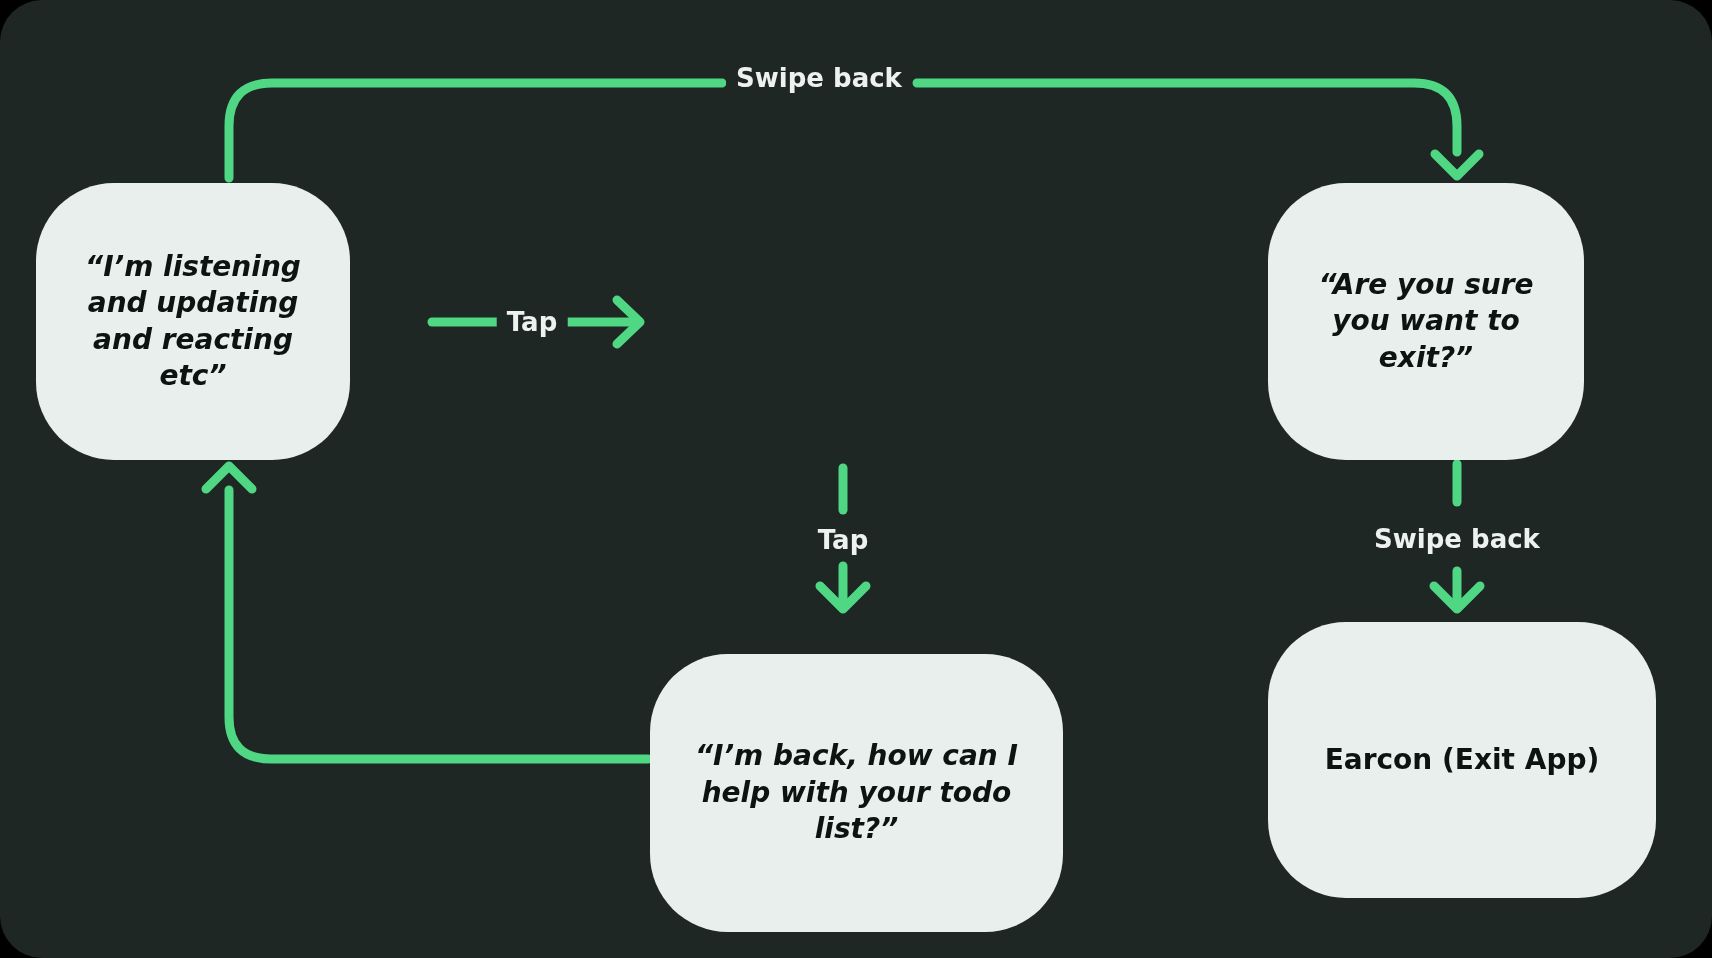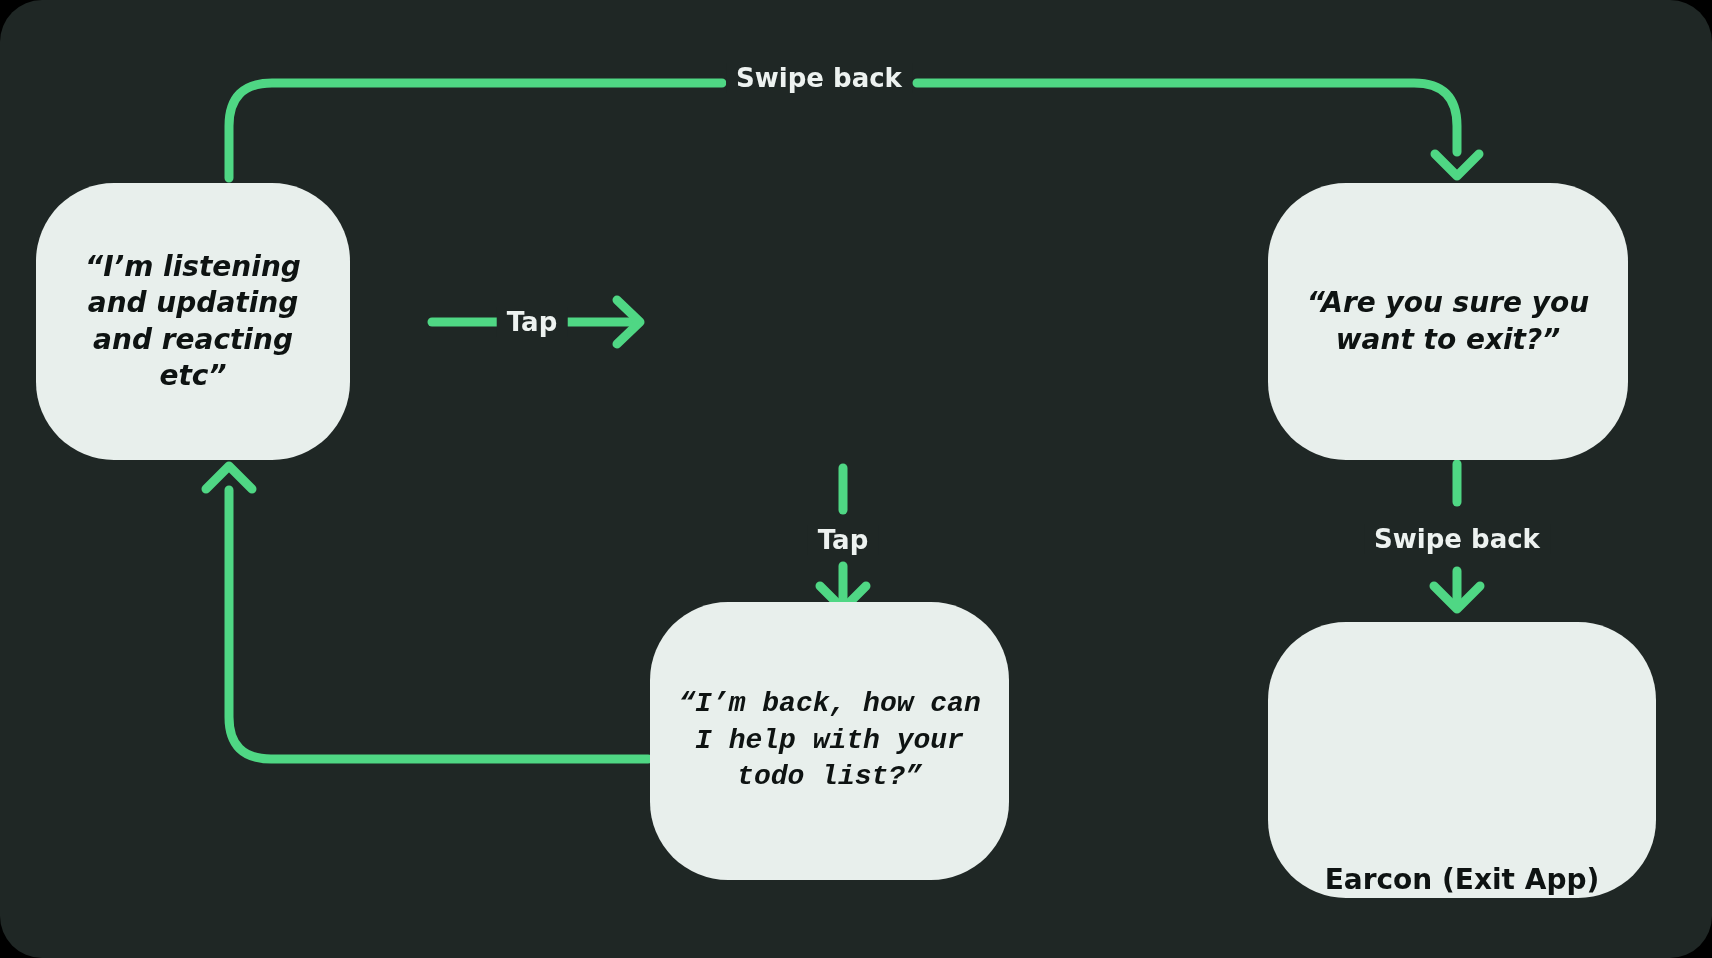--- a/index.html
+++ b/index.html
@@ -39,25 +39,25 @@
     border-radius: 78px;
     display:flex; align-items:center; justify-content:center;
     text-align:center;
     color: var(--node-text);
     font-weight: 700;
     font-style: italic;
     font-size: 28px;
     line-height: 1.3;
     padding: 0 26px;
   }
-  .node.plain{ font-style: normal; align-items: flex-end; }
+  .node.plain{ font-style: normal; }
   .n1{ left:36px;  top:183px; width:314px; height:277px; }
   .n2{ left:650px; top:183px; width:389px; height:277px; }
-  .n3{ left:1268px;top:183px; width:360px; height:277px; }
-  .n4{ left:650px; top:602px; width:359px; height:278px;font-family:Liberation Mono, monospace; }
+  .n3{ left:1268px;top:183px; width:316px; height:277px; }
+  .n4{ left:650px; top:654px; width:413px; height:278px; }
   .n5{ left:1268px;top:622px; width:388px; height:276px; }
   .edge-label{
     position:absolute;
     transform: translate(-50%,-50%);
     color: var(--label-color);
     font-weight: 700;
     font-size: 26px;
     white-space: nowrap;
     background: var(--frame-bg);
     padding: 0 10px;

